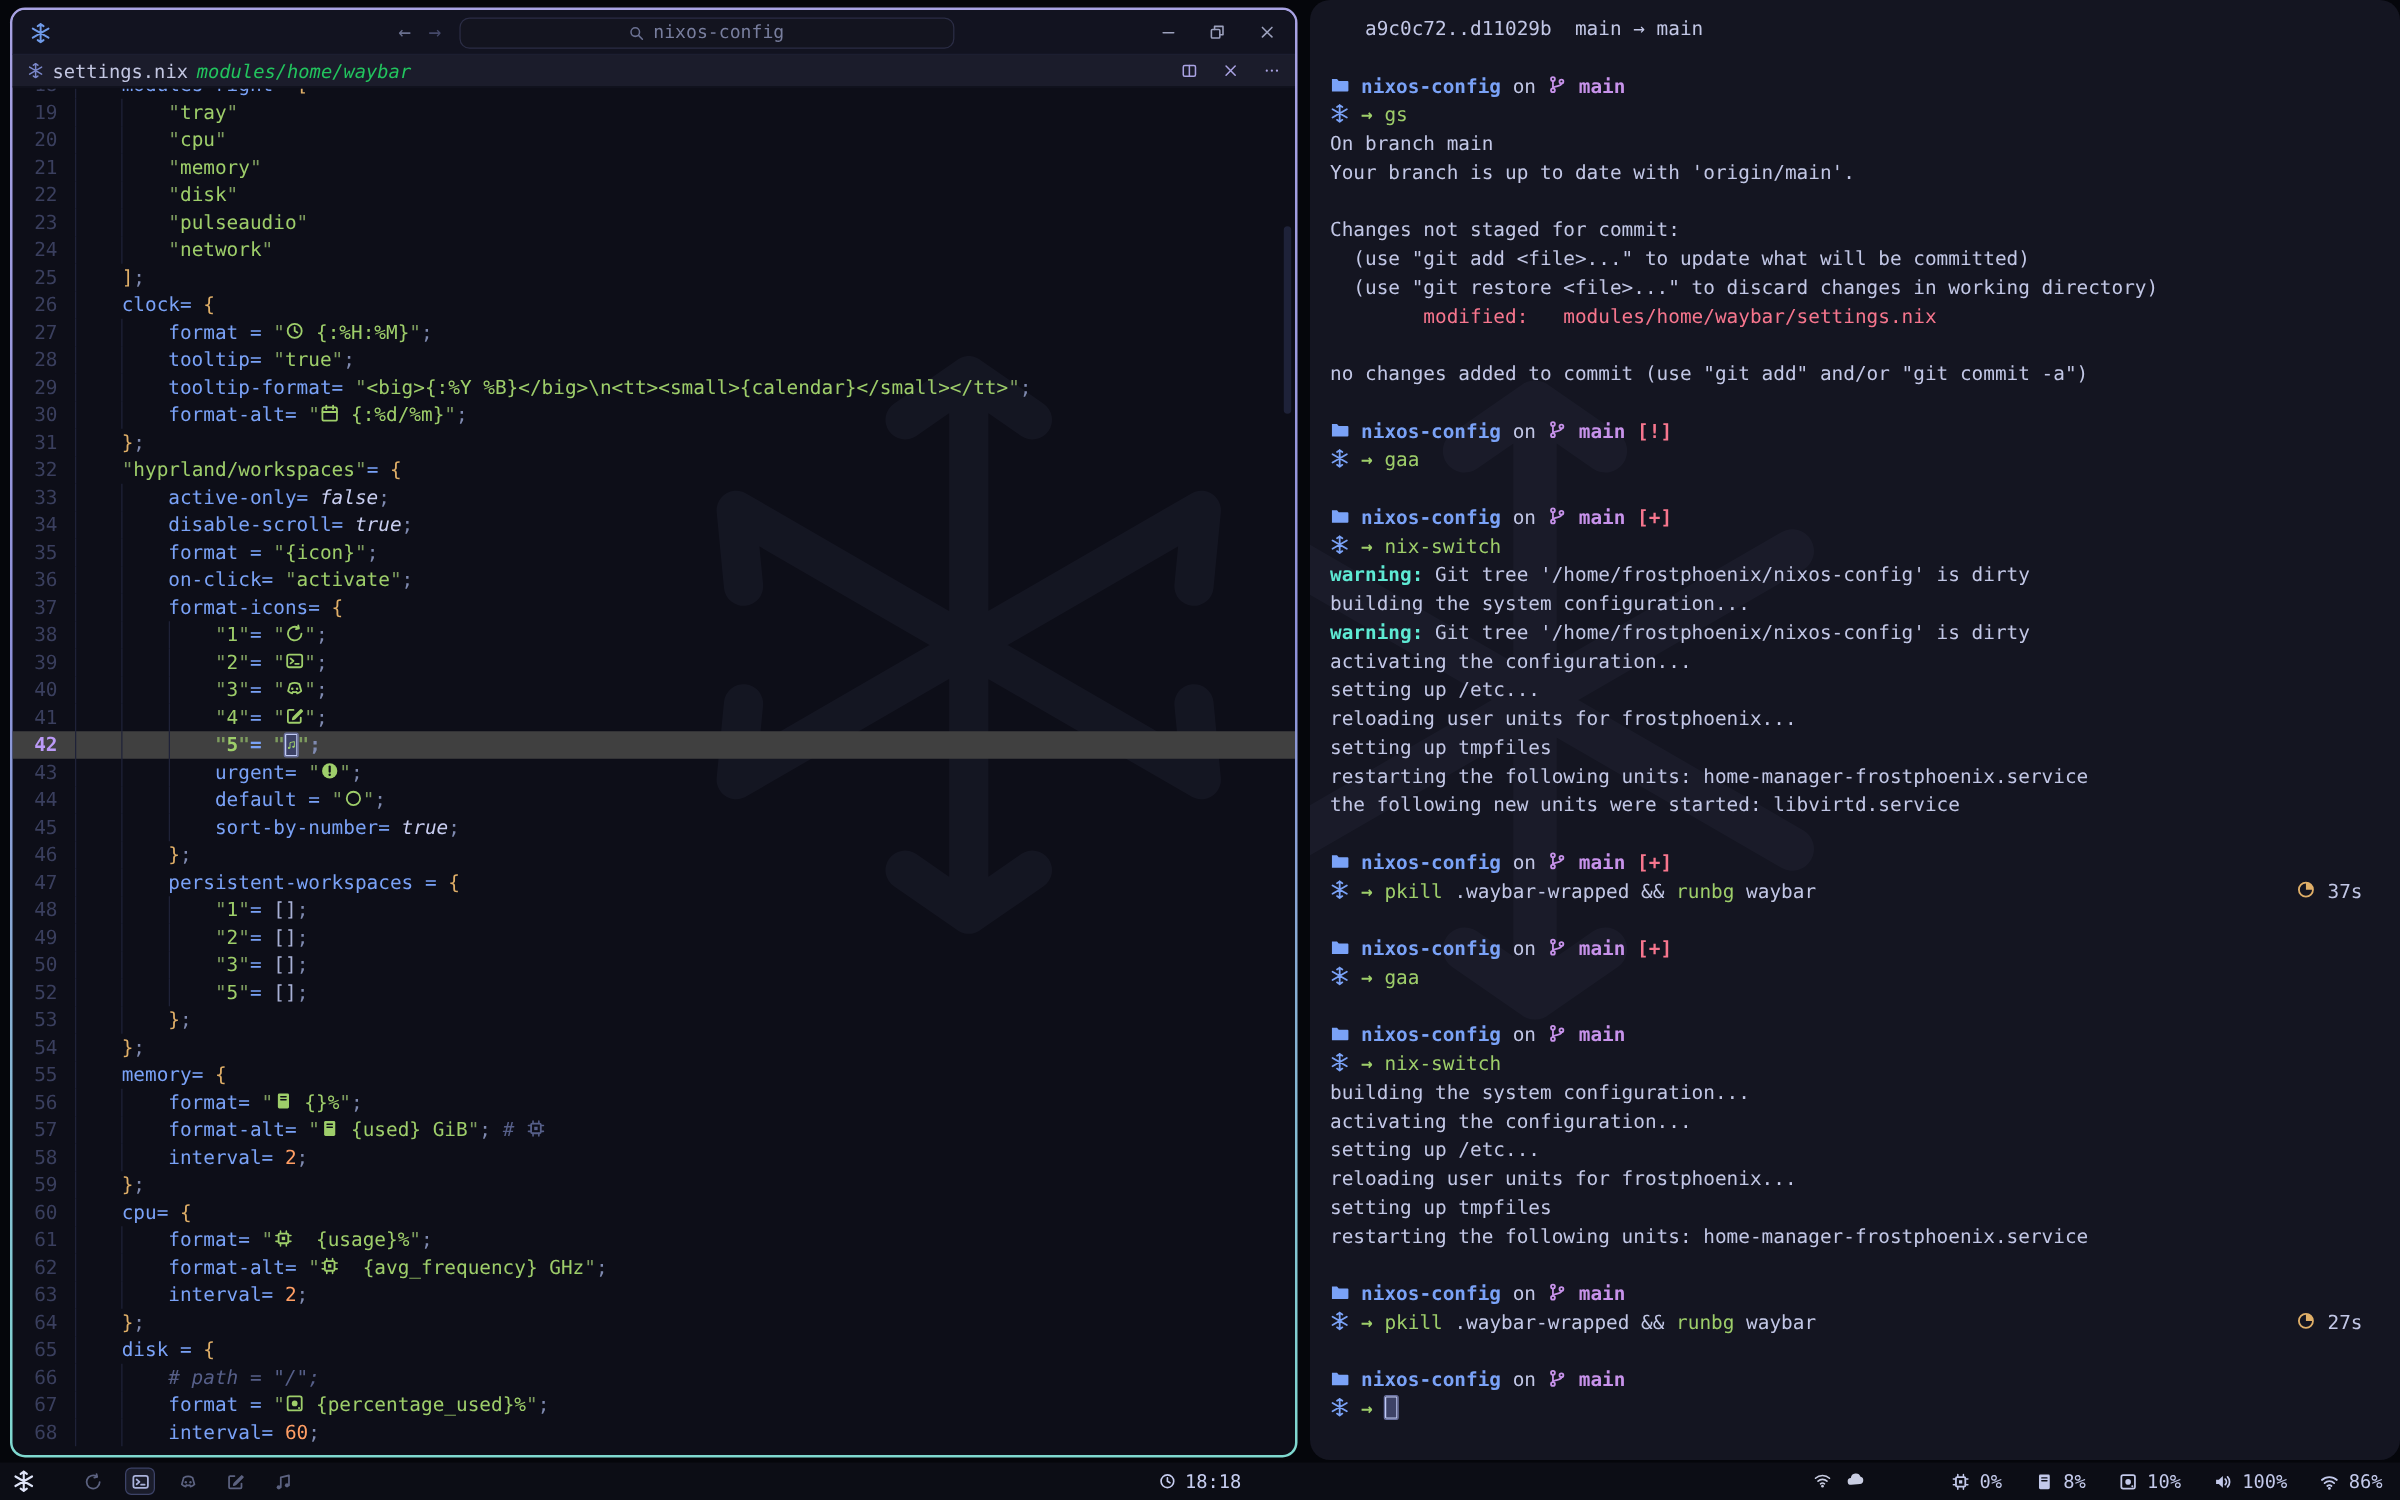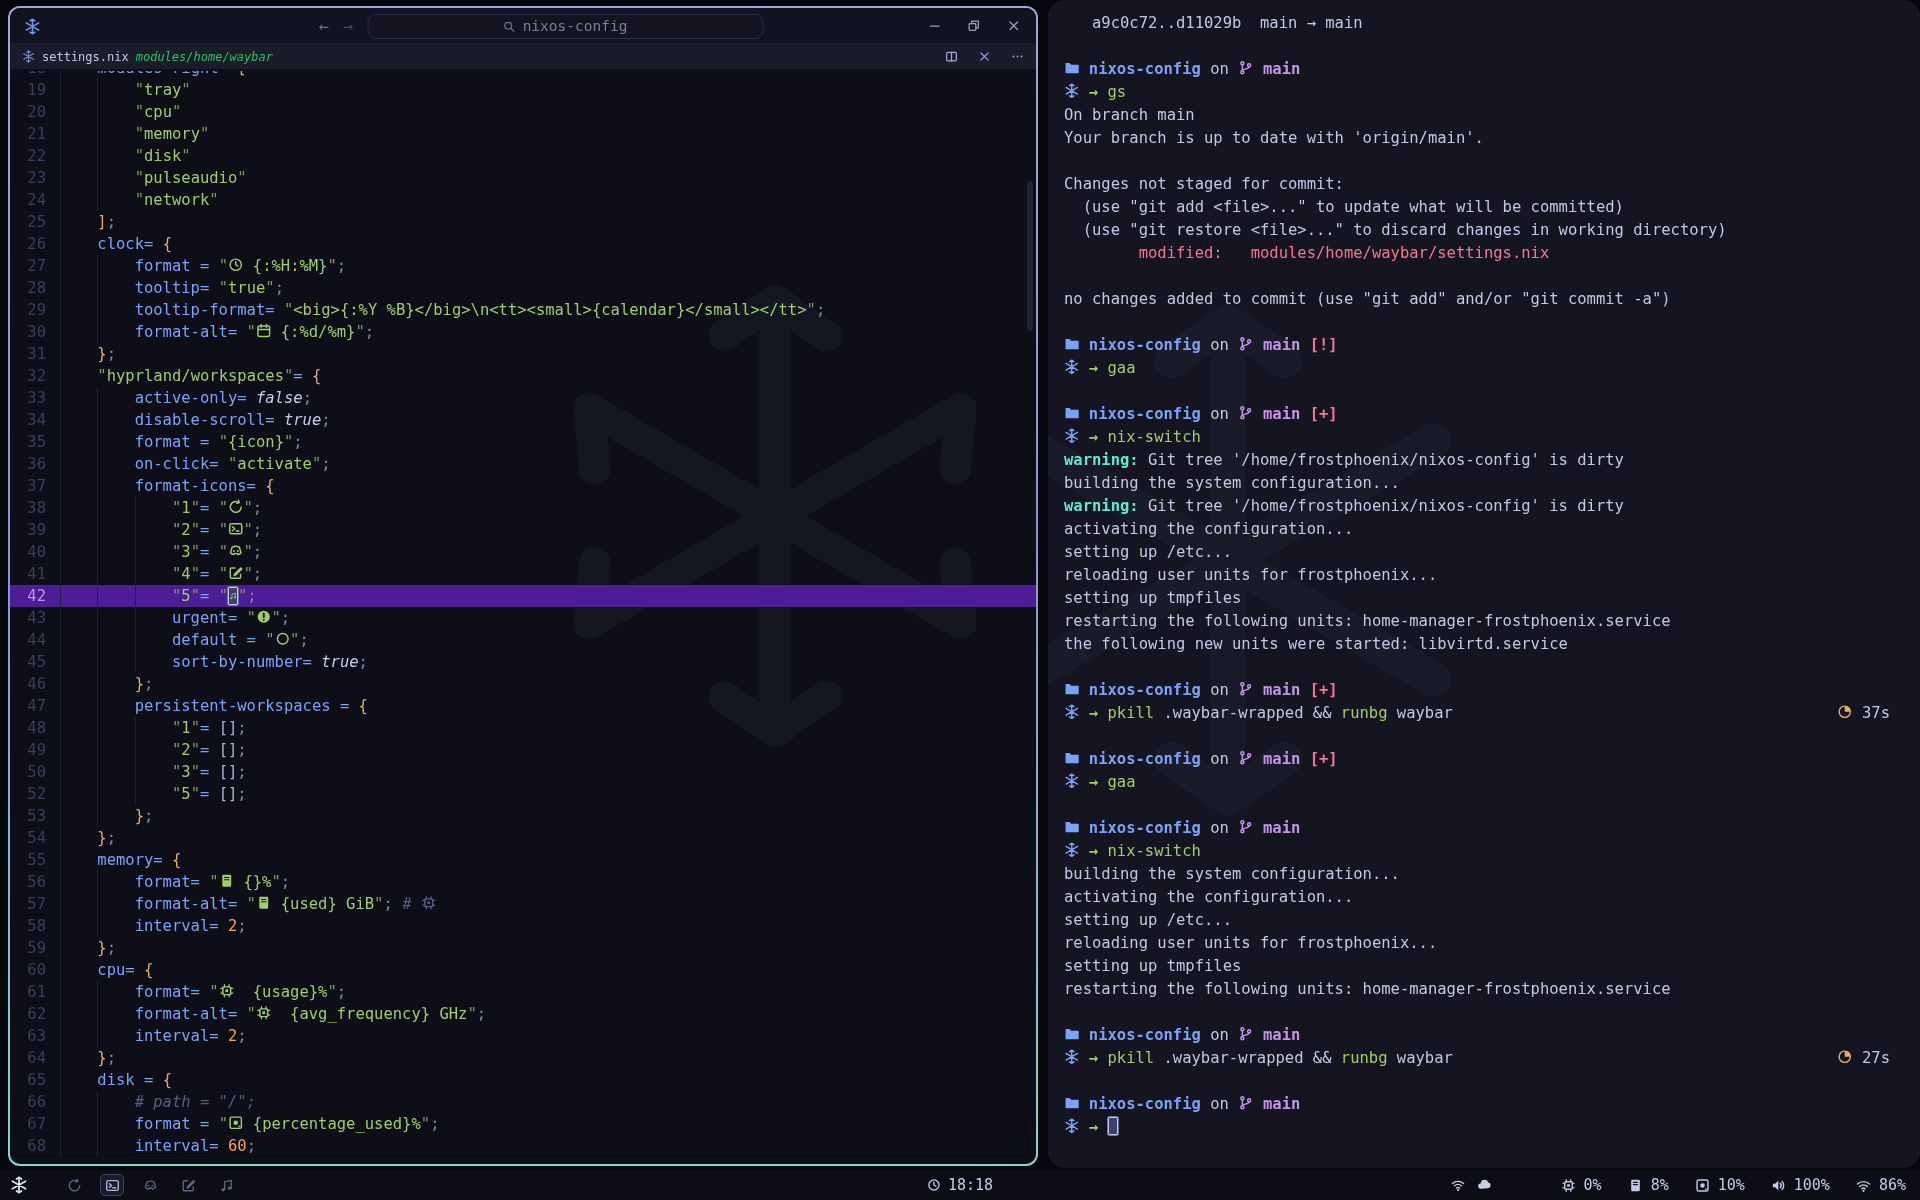--- a/index.html
+++ b/index.html
@@ -27,32 +27,32 @@
   .searchbox { width:396px; height:25px; border:1px solid #2b2d45; border-radius:8px;
     background:#13141f; display:flex; align-items:center; justify-content:center;
     gap:7px; color:#787e9e; font-size:14.5px; }
   .searchbox .ic { color:#6b7192; font-size:13px; }
   .wc { position:absolute; right:16px; top:0; height:36px; display:flex;
     align-items:center; gap:26px; color:#9ca1bd; font-size:13.5px; }
   .wc .ic { font-size:13.5px; }
 
   .tabbar { height:26px; background:#1b1c2b; border-bottom:1px solid #0e0f1a;
     display:flex; align-items:center; justify-content:space-between; padding:0 12px; }
-  .tab { display:flex; align-items:center; gap:7px; font-size:12px; }
+  .tab { display:flex; align-items:center; gap:7px; font-size:15px; }
   .tab .ic { color:#7a87c9; font-size:13px; }
   .tab-file { color:#c3c7e2; }
   .tab-path { color:#22c55e;font-style:italic; }
   .tab-actions { display:flex; align-items:center; gap:20px; color:#a9a2e2; font-size:13px; }
 
   .code { position:absolute; top:63px; bottom:0; left:0; right:0; overflow:hidden;
     font-size:15.5px; line-height:22px; }
   .code-wm { position:absolute; left:530px; top:210px; width:470px; height:470px;
     color:#9aa3d8; opacity:0.05; pointer-events:none; }
   .cl { display:flex; white-space:pre; position:relative; }
-  .cl.active { background:#4c1d95; }
+  .cl.active { background:#404040;font-weight:bold; }
   .ln { width:50px; flex:0 0 50px; text-align:right; padding-right:14px;
     color:#3a3f5e; user-select:none; }
   .cl.active .ln { color:#bb9af7; }
   .lc { flex:1; }
   .guide { display:inline-block; width:4ch; border-left:1px solid #1f2238;
     height:22px; vertical-align:top; }
   .tok.pr { color:#7aa2f7; }
   .tok.st { color:#9ece6a; }
   .tok.qt { color:#7d9b5e; }
   .tok.br { color:#e0af68; }

